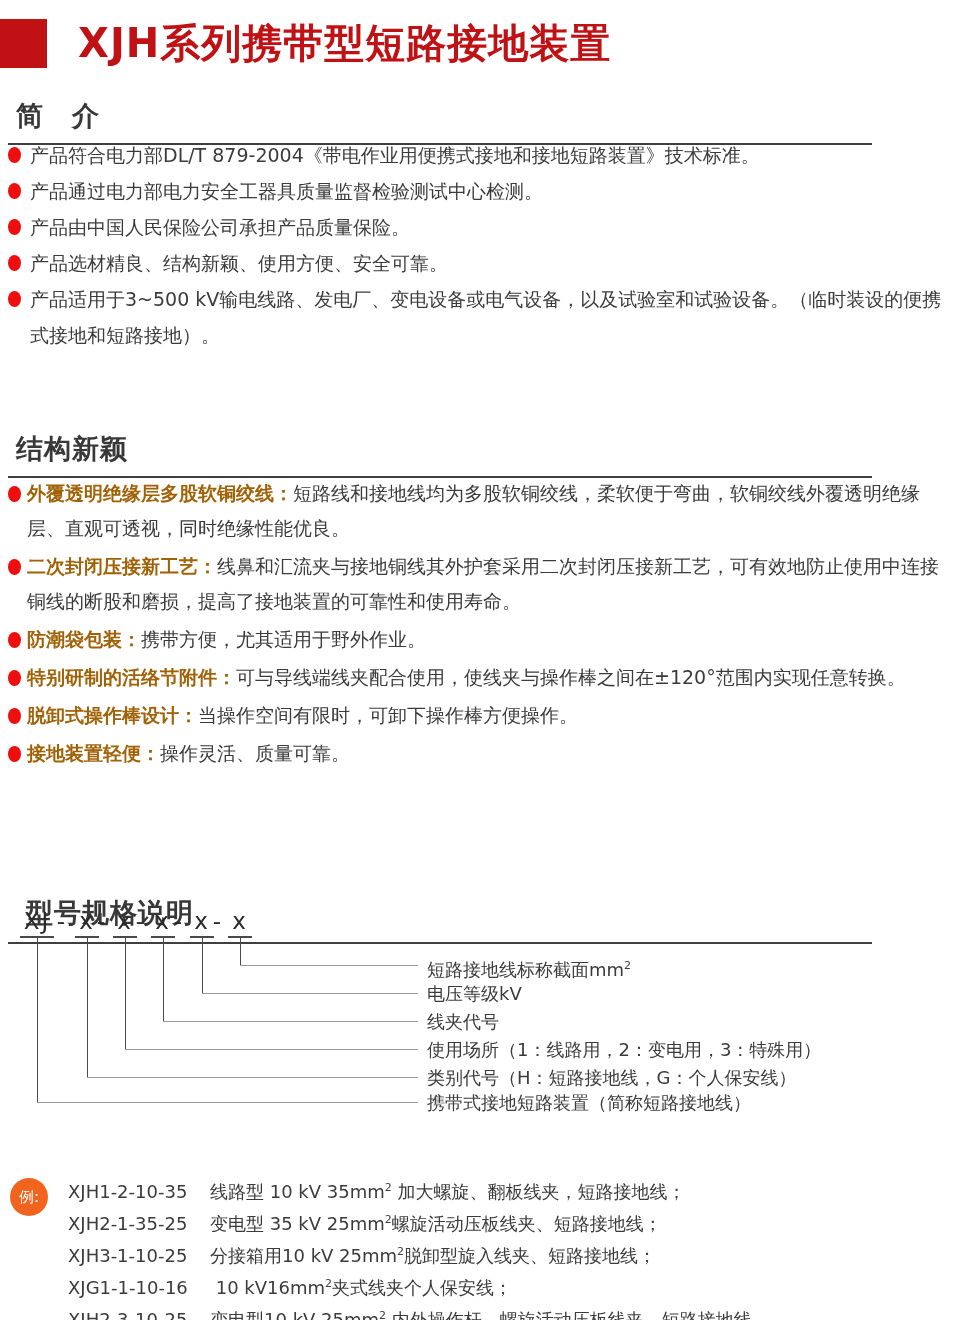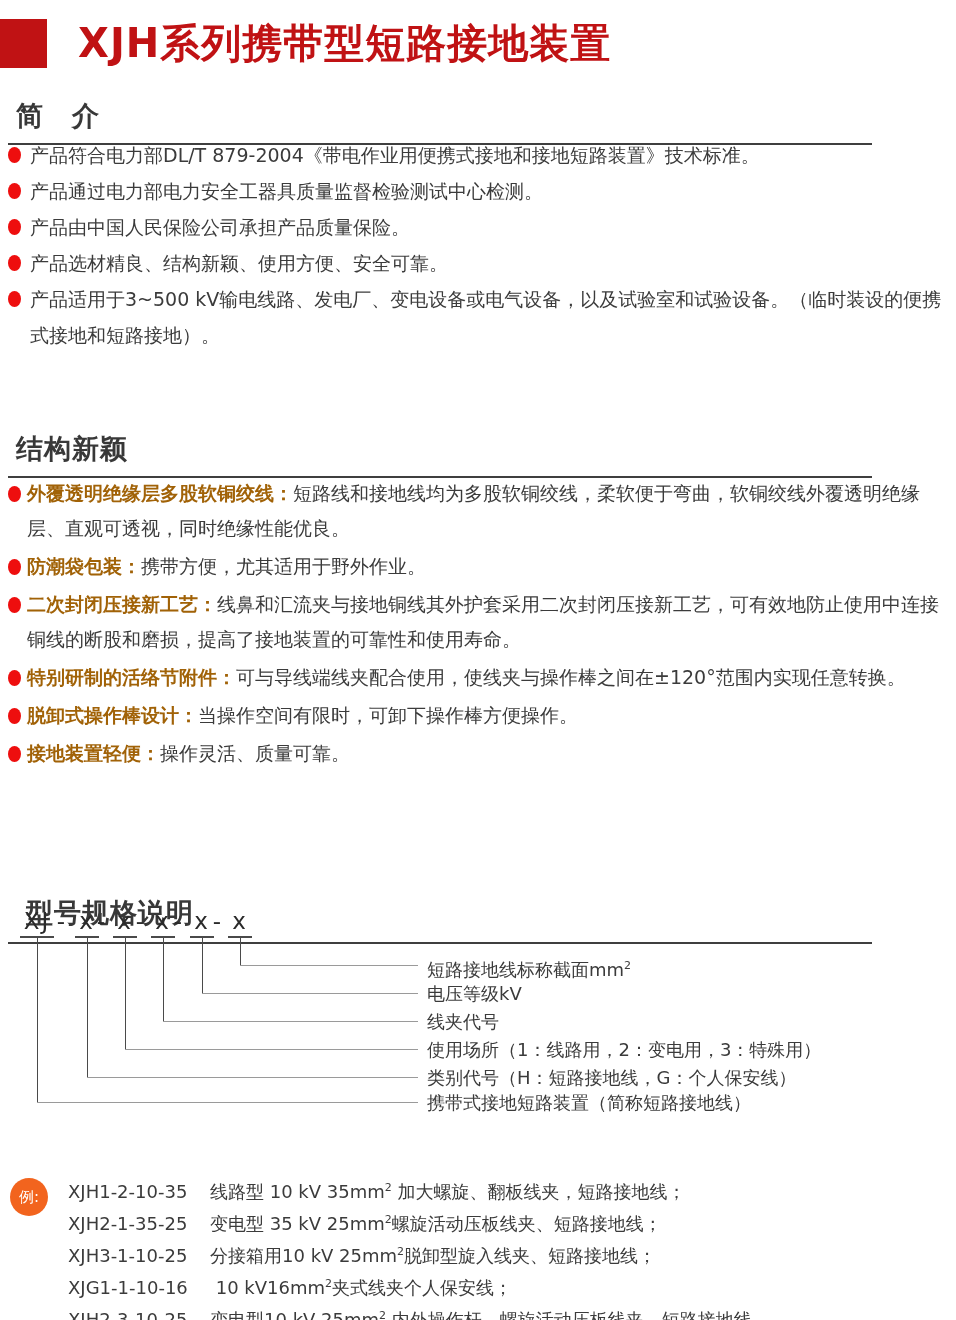--- a/index.html
+++ b/index.html
@@ -71,22 +71,22 @@
     <li><span class="bullet"></span><span>产品由中国人民保险公司承担产品质量保险。</span></li>
     <li><span class="bullet"></span><span>产品选材精良、结构新颖、使用方便、安全可靠。</span></li>
     <li><span class="bullet"></span><span>产品适用于3~500 kV输电线路、发电厂、变电设备或电气设备，以及试验室和试验设备。（临时装设的便携式接地和短路接地）。</span></li>
   </ul>
 
   <div class="sec-head features-head">
     <h2>结构新颖</h2>
   </div>
   <ul class="blist features-list">
     <li><span class="bullet"></span><span class="lead">外覆透明绝缘层多股软铜绞线：</span><span>短路线和接地线均为多股软铜绞线，柔软便于弯曲，软铜绞线外覆透明绝缘层、直观可透视，同时绝缘性能优良。</span></li>
+    <li><span class="bullet"></span><span class="lead"> 二次封闭压接新工艺：</span><span>线鼻和汇流夹与接地铜线其外护套采用二次封闭压接新工艺，可有效地防止使用中连接铜线的断股和磨损，提高了接地装置的可靠性和使用寿命。</span></li>
     <li><span class="bullet"></span><span class="lead">防潮袋包装：</span><span>携带方便，尤其适用于野外作业。</span></li>
-    <li><span class="bullet"></span><span class="lead"> 二次封闭压接新工艺：</span><span>线鼻和汇流夹与接地铜线其外护套采用二次封闭压接新工艺，可有效地防止使用中连接铜线的断股和磨损，提高了接地装置的可靠性和使用寿命。</span></li>
     <li><span class="bullet"></span><span class="lead">特别研制的活络节附件：</span><span>可与导线端线夹配合使用，使线夹与操作棒之间在±120°范围内实现任意转换。</span></li>
     <li><span class="bullet"></span><span class="lead">脱卸式操作棒设计：</span><span>当操作空间有限时，可卸下操作棒方便操作。</span></li>
     <li><span class="bullet"></span><span class="lead">接地装置轻便：</span><span>操作灵活、质量可靠。</span></li>
   </ul>
 
   <div class="sec-head model-head">
     <h2>型号规格说明</h2>
   </div>
 
   <div class="diagram">

